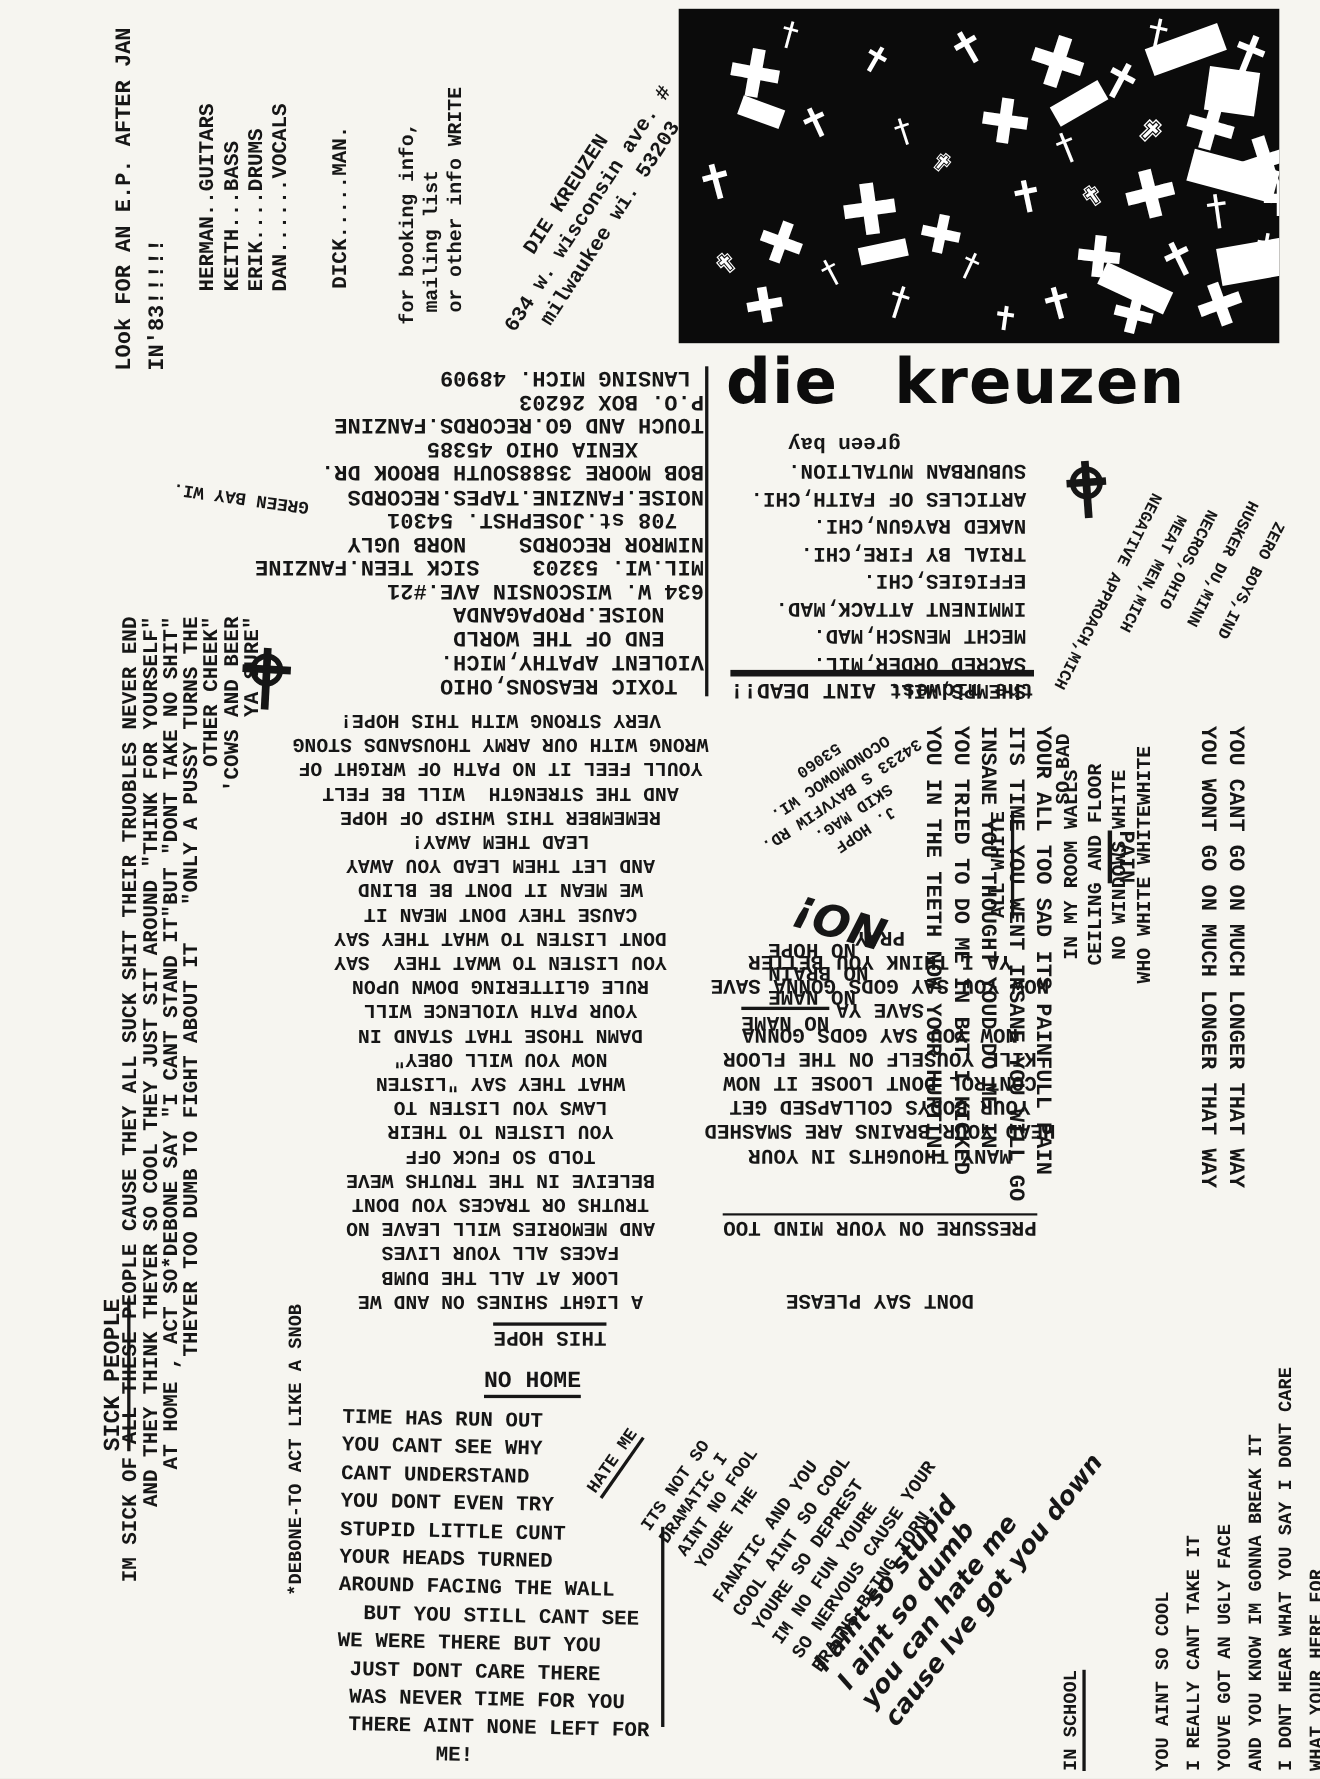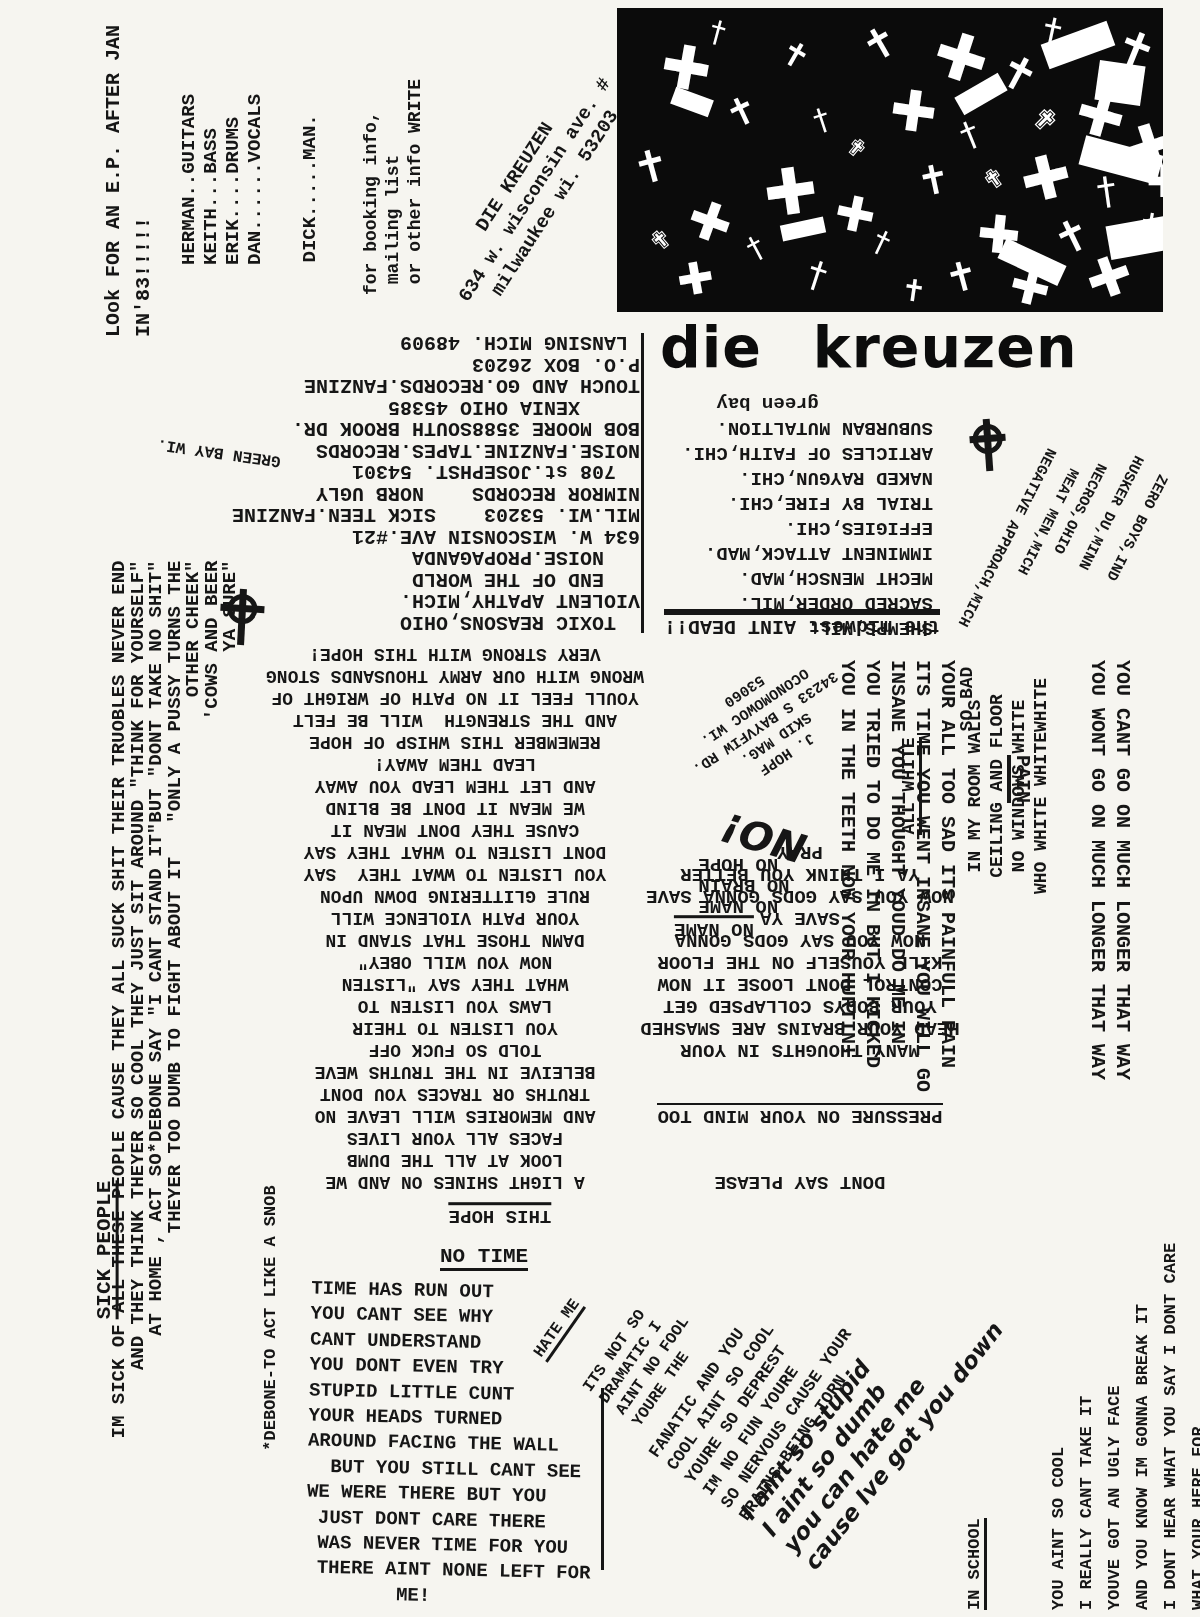--- a/index.html
+++ b/index.html
@@ -225,21 +225,21 @@
   <div class="t rotc" style="left:105px;top:1250px;--r:-90deg;font-size:21px;"><span class="ul">SICK PEOPLE</span></div>
   <div class="t right rot rm90" style="left:-343px;top:1013px;width:1040px;height:135px;font-size:19px;line-height:18.5px;">IM SICK OF ALL THESE PEOPLE CAUSE THEY ALL SUCK SHIT THEIR TRUOBLES NEVER END
 AND THEY THINK THEYER SO COOL THEY JUST SIT AROUND "THINK FOR YOURSELF"
 AT HOME , ACT SO*DEBONE SAY "I CANT STAND IT"BUT "DONT TAKE NO SHIT"
 THEYER TOO DUMB TO FIGHT ABOUT IT   "ONLY A PUSSY TURNS THE
 OTHER CHEEK"
 'COWS AND BEER
 YA SURE"</div>
   <div class="t rotc" style="left:271px;top:1318px;--r:-90deg;font-size:17px;">*DEBONE-TO ACT LIKE A SNOB</div>
 
-  <div class="t" style="left:440px;top:1245px;font-size:21px;"><span class="ul">NO TIME</span></div>
+  <div class="t" style="left:440px;top:1245px;font-size:21px;"><span class="ul">NO HOME</span></div>
   <div class="t rot" style="left:308px;top:1280px;width:340px;font-size:19px;line-height:25.4px;transform:rotate(1.2deg);">TIME HAS RUN OUT
 YOU CANT SEE WHY
 CANT UNDERSTAND
 YOU DONT EVEN TRY
 STUPID LITTLE CUNT
 YOUR HEADS TURNED
 AROUND FACING THE WALL
   BUT YOU STILL CANT SEE
 WE WERE THERE BUT YOU
  JUST DONT CARE THERE

